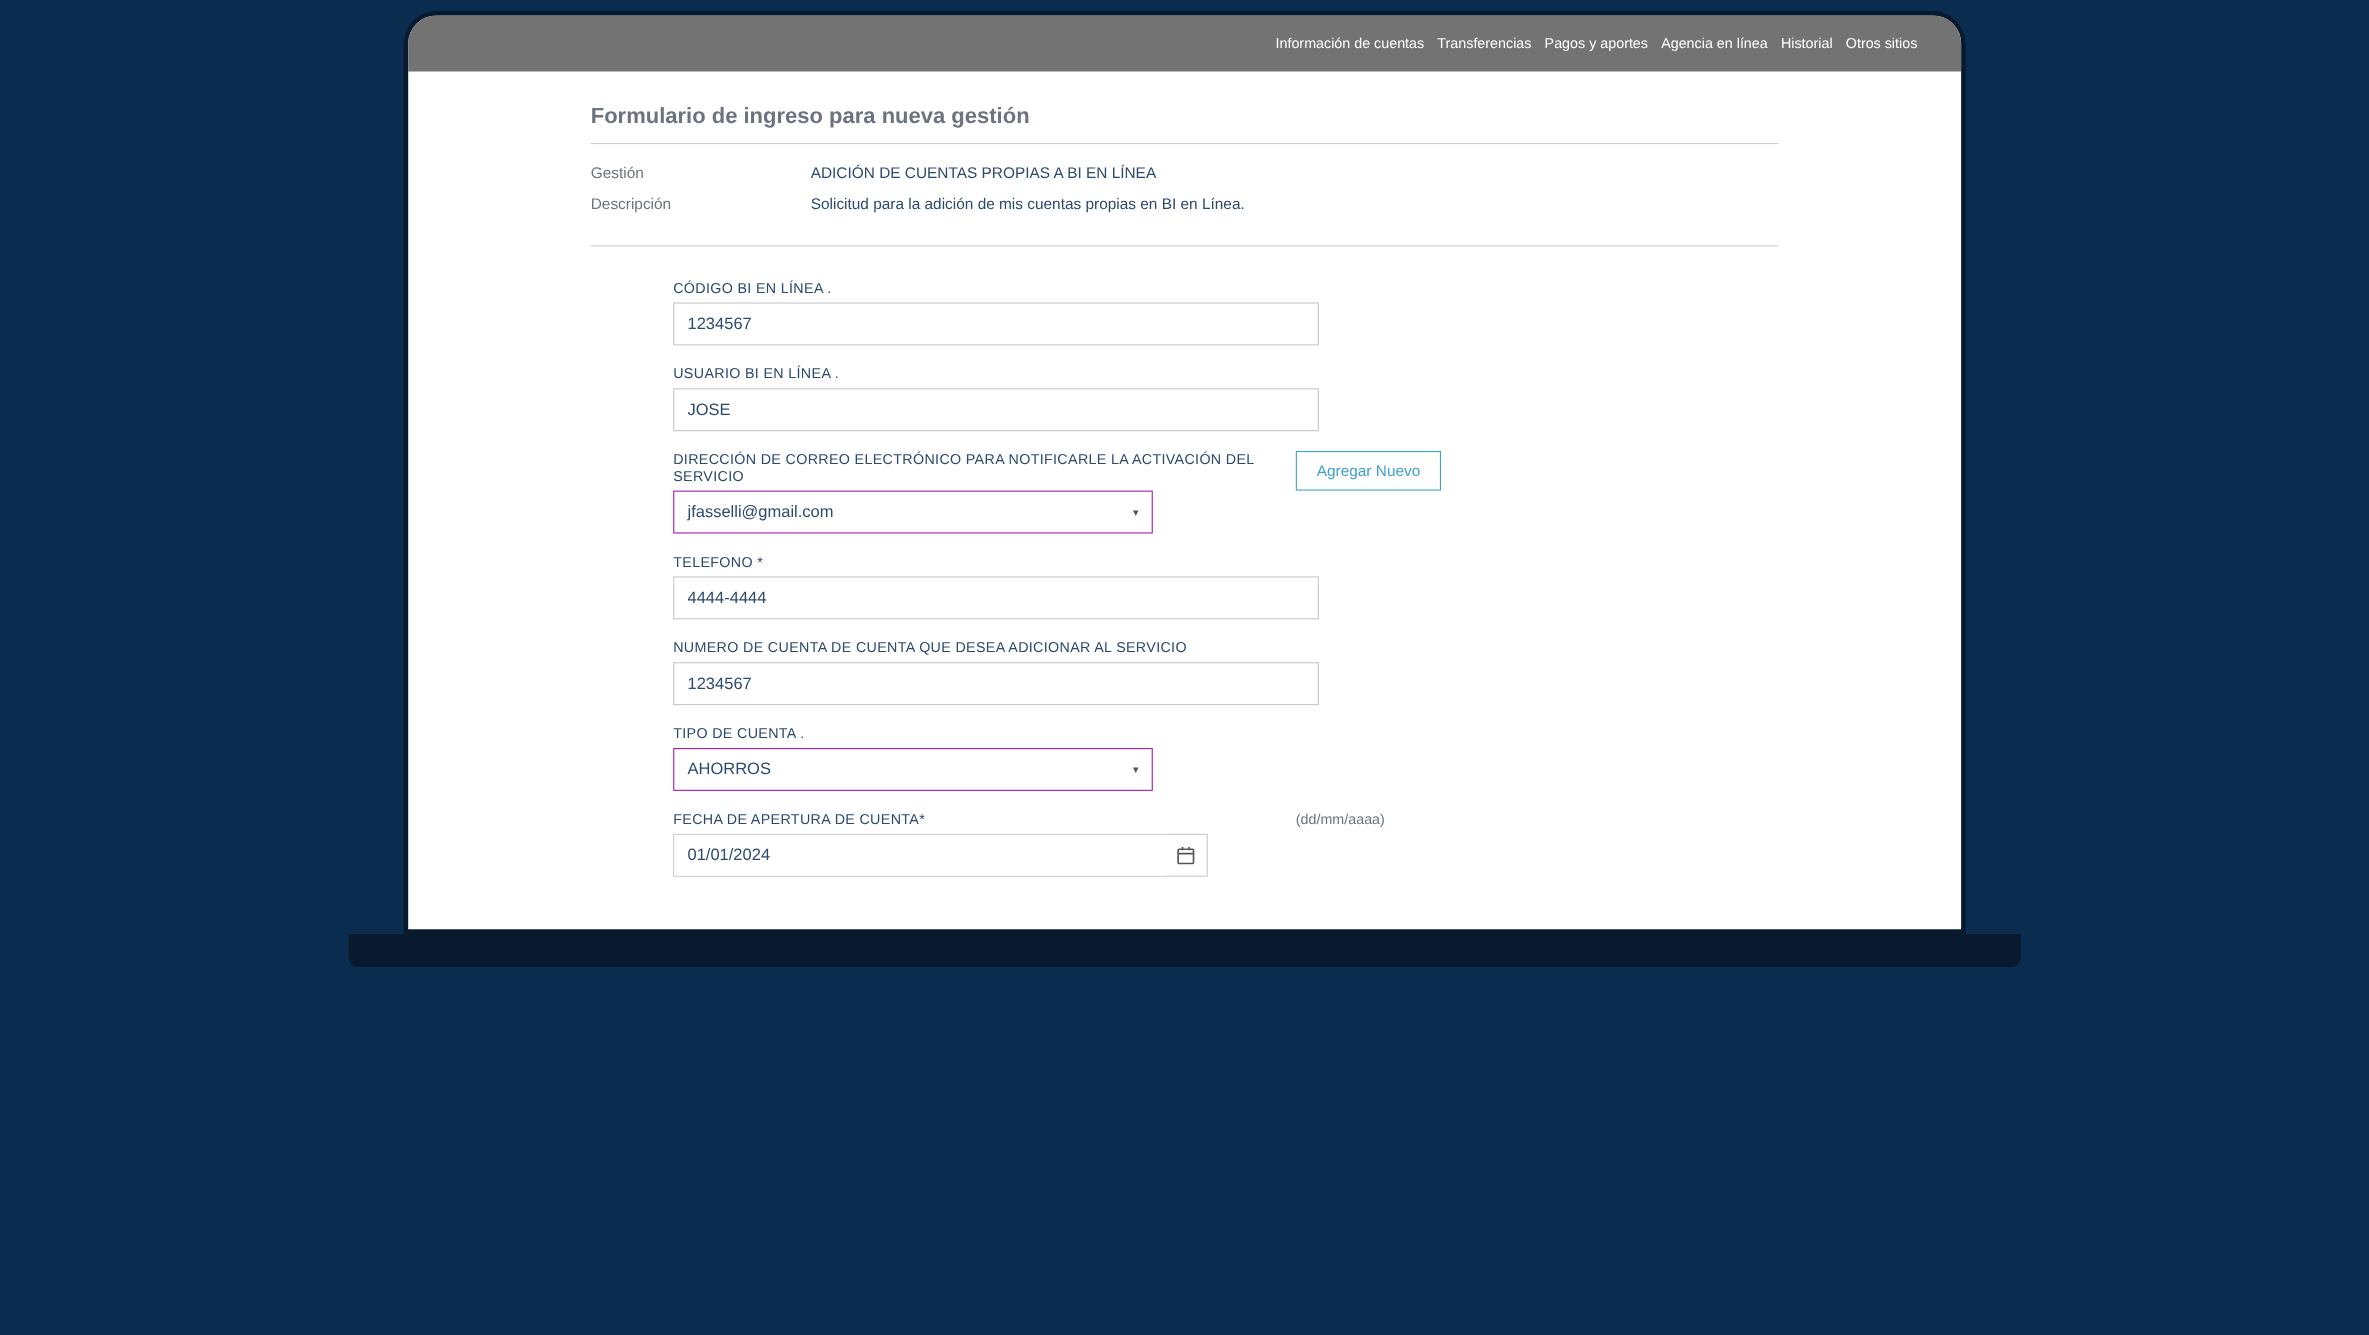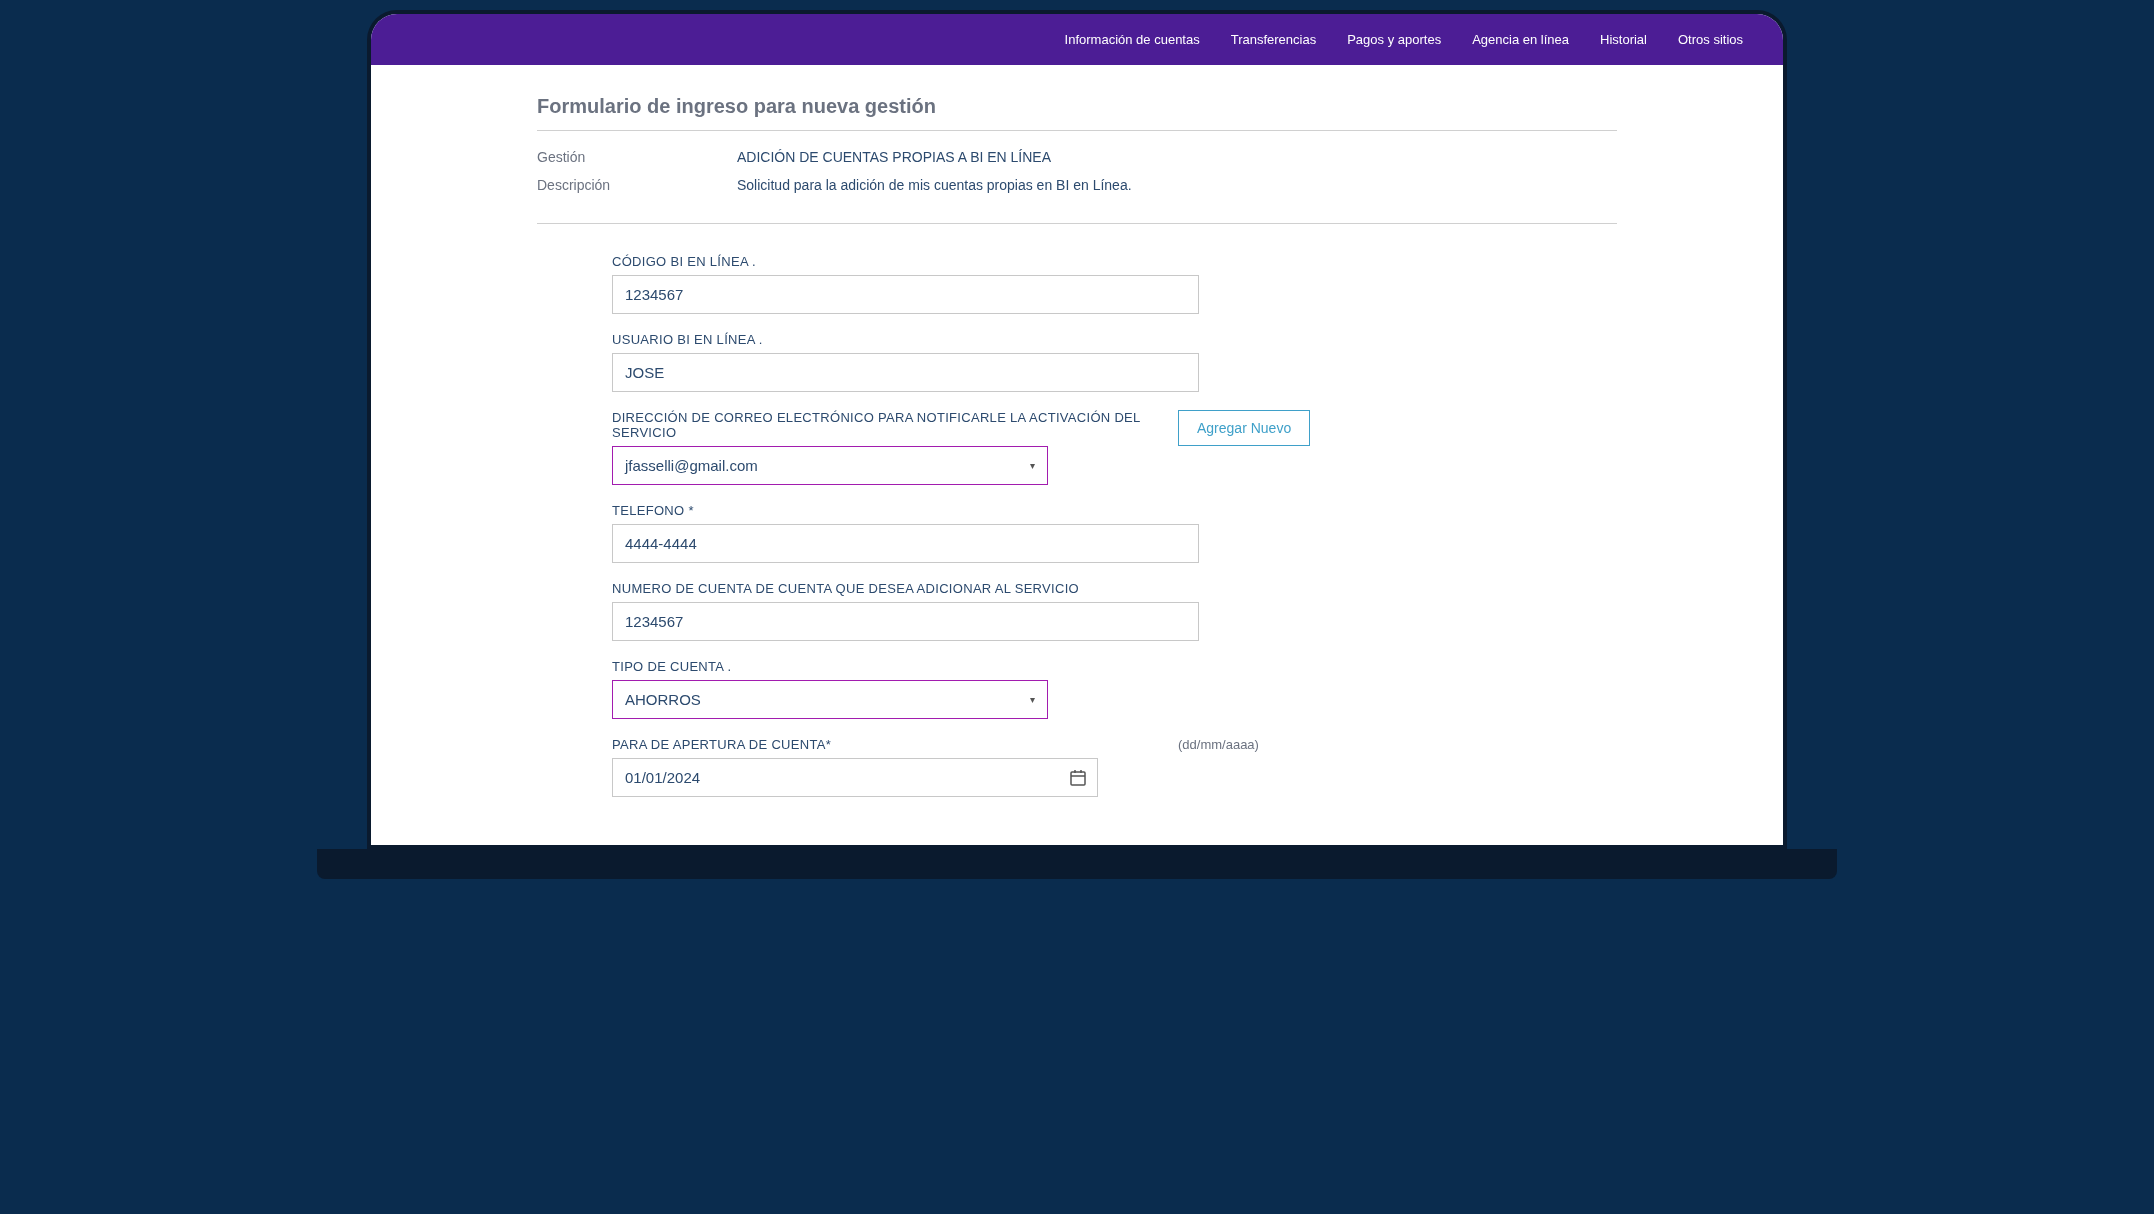--- a/index.html
+++ b/index.html
@@ -34,25 +34,25 @@
       border-radius: 0 0 8px 8px;
       margin: 0 auto;
     }
     
     .screen {
       background: #fff;
       min-height: 750px;
     }
     
     .top-nav {
-      background: #4c1d95;
+      background: #737373;
       padding: 18px 40px;
       display: flex;
       justify-content: flex-end;
-      gap: 31px;
+      gap: 12px;
     }
     
     .nav-item {
       color: #fff;
       font-size: 13px;
       cursor: pointer;
     }
     
     .content {
       padding: 30px 60px;
@@ -262,21 +262,21 @@
           <label class="field-label">TIPO DE CUENTA .</label>
           <div class="select-input">
             <span>AHORROS</span>
             <span class="dropdown-arrow">▾</span>
           </div>
         </div>
 
         <div class="field-group">
           <div class="field-row">
             <div class="field-main">
-              <label class="field-label">PARA DE APERTURA DE CUENTA*</label>
+              <label class="field-label">FECHA DE APERTURA DE CUENTA*</label>
               <div class="date-input-wrapper">
                 <input type="text" class="date-input" value="01/01/2024" style="">
                 <span class="calendar-icon">
                   <svg width="18" height="18" viewBox="0 0 18 18" fill="none" stroke="#555" stroke-width="1.5">
                     <rect x="2" y="3" width="14" height="13" rx="1"></rect>
                     <line x1="2" y1="7" x2="16" y2="7"></line>
                     <line x1="6" y1="1" x2="6" y2="4"></line>
                     <line x1="12" y1="1" x2="12" y2="4"></line>
                     <line x1="6" y1="10" x2="6" y2="10"></line>
                     <line x1="9" y1="10" x2="9" y2="10"></line>

